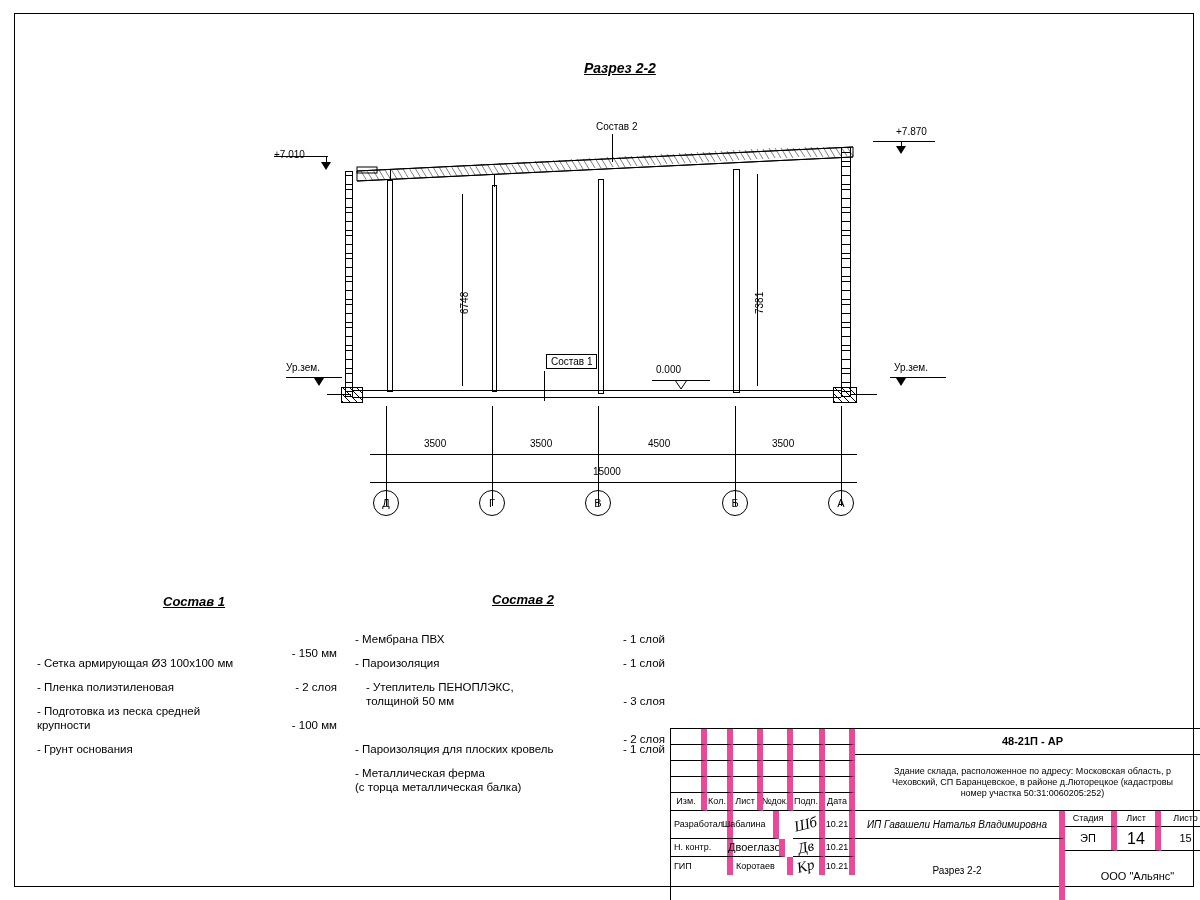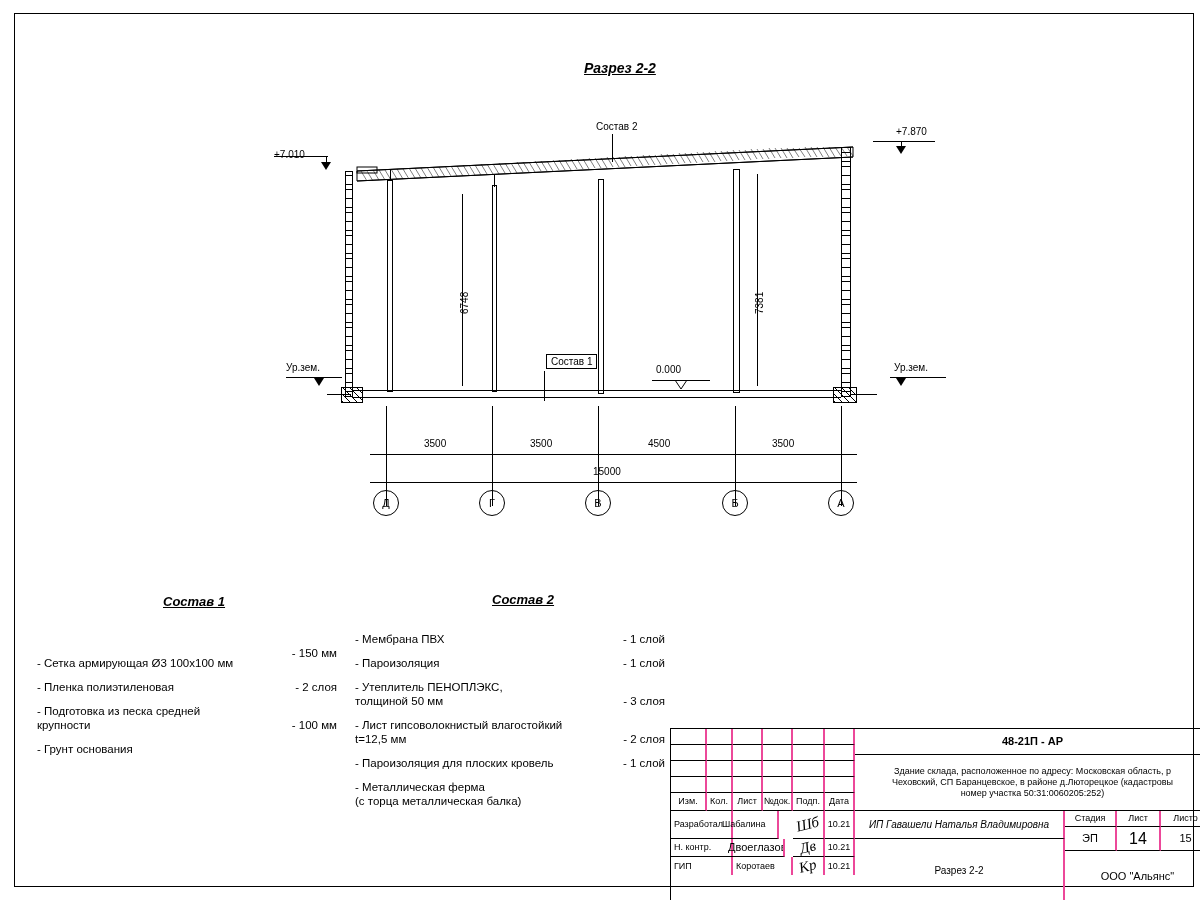--- a/index.html
+++ b/index.html
@@ -106,21 +106,21 @@
     top: 714px;
     width: 539px;
     height: 173px;
     border: 1px solid #000;
     box-sizing: border-box;
     font-size: 10px;
   }
   .tb div { box-sizing: border-box; }
   .tb .cell {
     position: absolute;
-    border-right: 2px solid #ec4899;
+    border-right: 6px solid #ec4899;
     border-bottom: 1px solid #000;
     display: flex;
     align-items: center;
     justify-content: center;
     text-align: center;
     line-height: 11px;
     overflow: hidden;
   }
   .tb .nob-r { border-right: none; }
   .tb .nob-b { border-bottom: none; }
@@ -337,24 +337,23 @@
       <div class="spec-row"><span class="txt" style="white-space: pre-line;">- Пленка полиэтиленовая</span><span class="qty" style="top: 0px;">-  2 слоя</span></div>
       <div class="spec-row two-line"><span class="txt" style="white-space: pre-line;">- Подготовка из песка средней
 крупности</span><span class="qty" style="top: 14px;">- 100 мм</span></div>
       <div class="spec-row"><span class="txt" style="white-space: pre-line;">- Грунт основания</span></div>
     </div>
 
   <div class="sostav-title" style="left:477px; top:578px;">Состав 2</div>
   <div id="sostav2-list">
       <div class="spec-row"><span class="txt" style="white-space: pre-line;">- Мембрана ПВХ</span><span class="qty" style="top: 0px;">- 1 слой</span></div>
       <div class="spec-row"><span class="txt" style="white-space: pre-line;">- Пароизоляция</span><span class="qty" style="top: 0px;">- 1 слой</span></div>
-      <div class="spec-row two-line"><span class="txt" style="white-space: pre-line;">- Утеплитель ПЕНОПЛЭКС,
+      <div class="spec-row two-line"><span class="txt" style="white-space: pre-line; margin-left: 11px;">- Утеплитель ПЕНОПЛЭКС,
 толщиной 50 мм</span><span class="qty" style="top: 14px;">- 3 слоя</span></div>
-      <div class="spec-row two-line"><span class="txt" style="white-space: pre-line;">- Лист гипсоволокнистый влагостойкий
-t=12,5 мм</span><span class="qty" style="top: 14px;">- 2 слоя</span></div>
+      <div class="spec-row two-line"><span class="qty" style="top: 14px;">- 2 слоя</span></div>
       <div class="spec-row"><span class="txt" style="white-space: pre-line;">- Пароизоляция для плоских кровель</span><span class="qty" style="top: 0px;">- 1 слой</span></div>
       <div class="spec-row two-line"><span class="txt" style="white-space: pre-line;">- Металлическая ферма
 (с торца металлическая балка)</span></div>
     </div>
 
   <div class="tb">
 
     <div class="cell" style="left:0;   top:0;   width:36px; height:16px;"></div>
     <div class="cell" style="left:36px; top:0;  width:26px; height:16px;"></div>
     <div class="cell" style="left:62px; top:0;  width:30px; height:16px;"></div>

